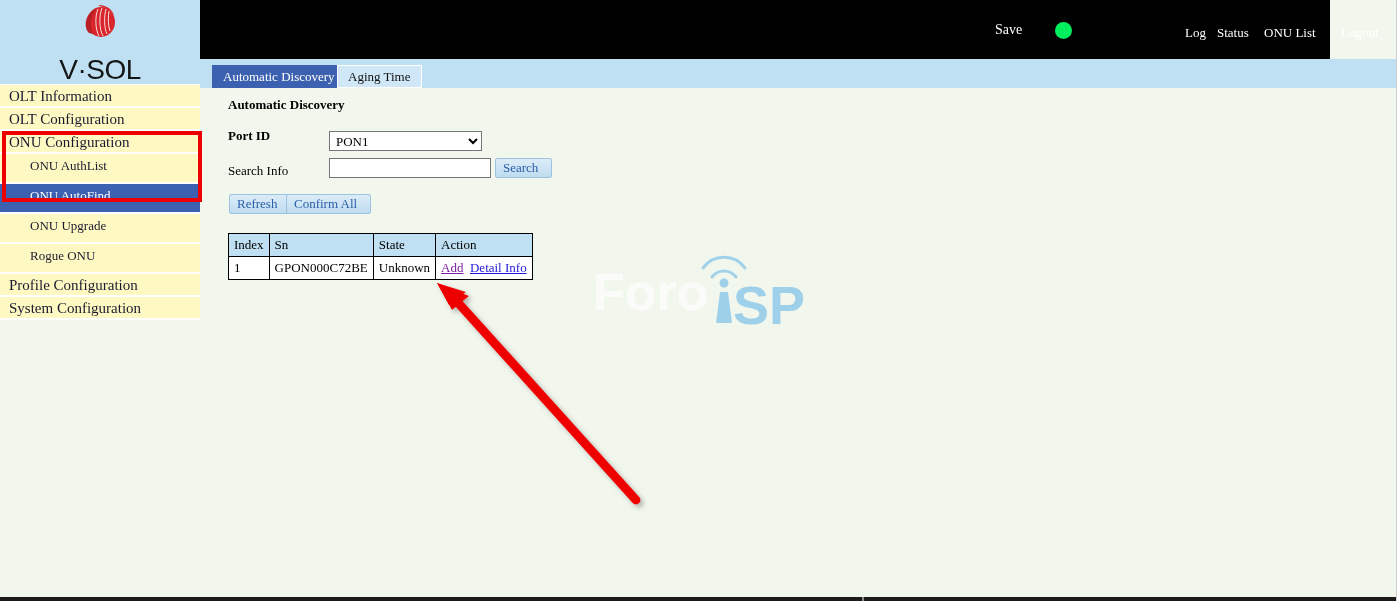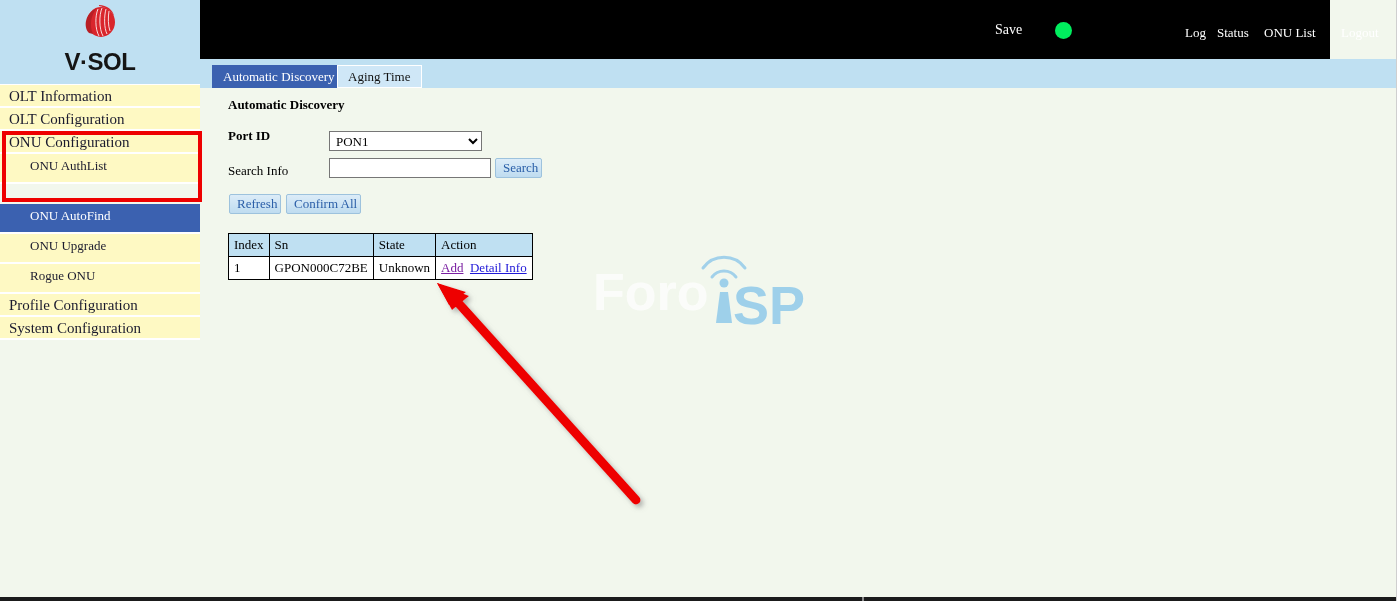--- a/index.html
+++ b/index.html
@@ -39,24 +39,24 @@
     align-items: center;
     justify-content: flex-start;
   }
   .logo-mark {
     position: relative;
     width: 46px;
     height: 42px;
     margin-top: 3px;
   }
   .logo-word {
-    margin-top: 0px;
+    margin-top: 8px;
     font-family: "Liberation Sans", sans-serif;
-    font-weight: 700;
-    font-size: 24px;
+    font-weight: 400;
+    font-size: 28px;
     letter-spacing: -0.5px;
     color: #151515;
     line-height: 34px;
   }
 
   .nav-list { list-style: none; margin: 0; padding: 0; }
   .nav-item {
     position: relative;
     background: #fef9c3;
     border-bottom: 2px solid #ffffff;
@@ -70,21 +70,20 @@
   }
   .nav-item.sub {
     padding-left: 30px;
     font-size: 13px;
     height: 30px;
     line-height: 23px;
   }
   .nav-item.active {
     background: #3b61b0;
     color: #ffffff;
-    margin-top: 20px;
   }
 
   
   #annot-box {
     position: absolute;
     left: 2px;
     top: 131px;
     width: 200px;
     height: 71px;
     border: 4px solid #ee0000;
@@ -207,21 +206,21 @@
   }
 
   .btn {
     position: absolute;
     font-family: "Liberation Serif", serif;
     font-size: 13px;
     color: #2b5fa8;
     background: linear-gradient(to bottom, #dcecf8 0%, #bfdcf0 100%);
     border: 1px solid #9dc2dd;
     border-radius: 2px;
-    padding: 1px 3px 2px 7px;
+    padding: 1px 13px 2px 7px;
     cursor: pointer;
     line-height: 15px;
   }
   #btn-search { left: 295px; top: 70px; }
   #btn-refresh { left: 29px; top: 106px; }
   #btn-confirm { left: 86px; top: 106px; }
 
   
   #onu-table {
     position: absolute;

